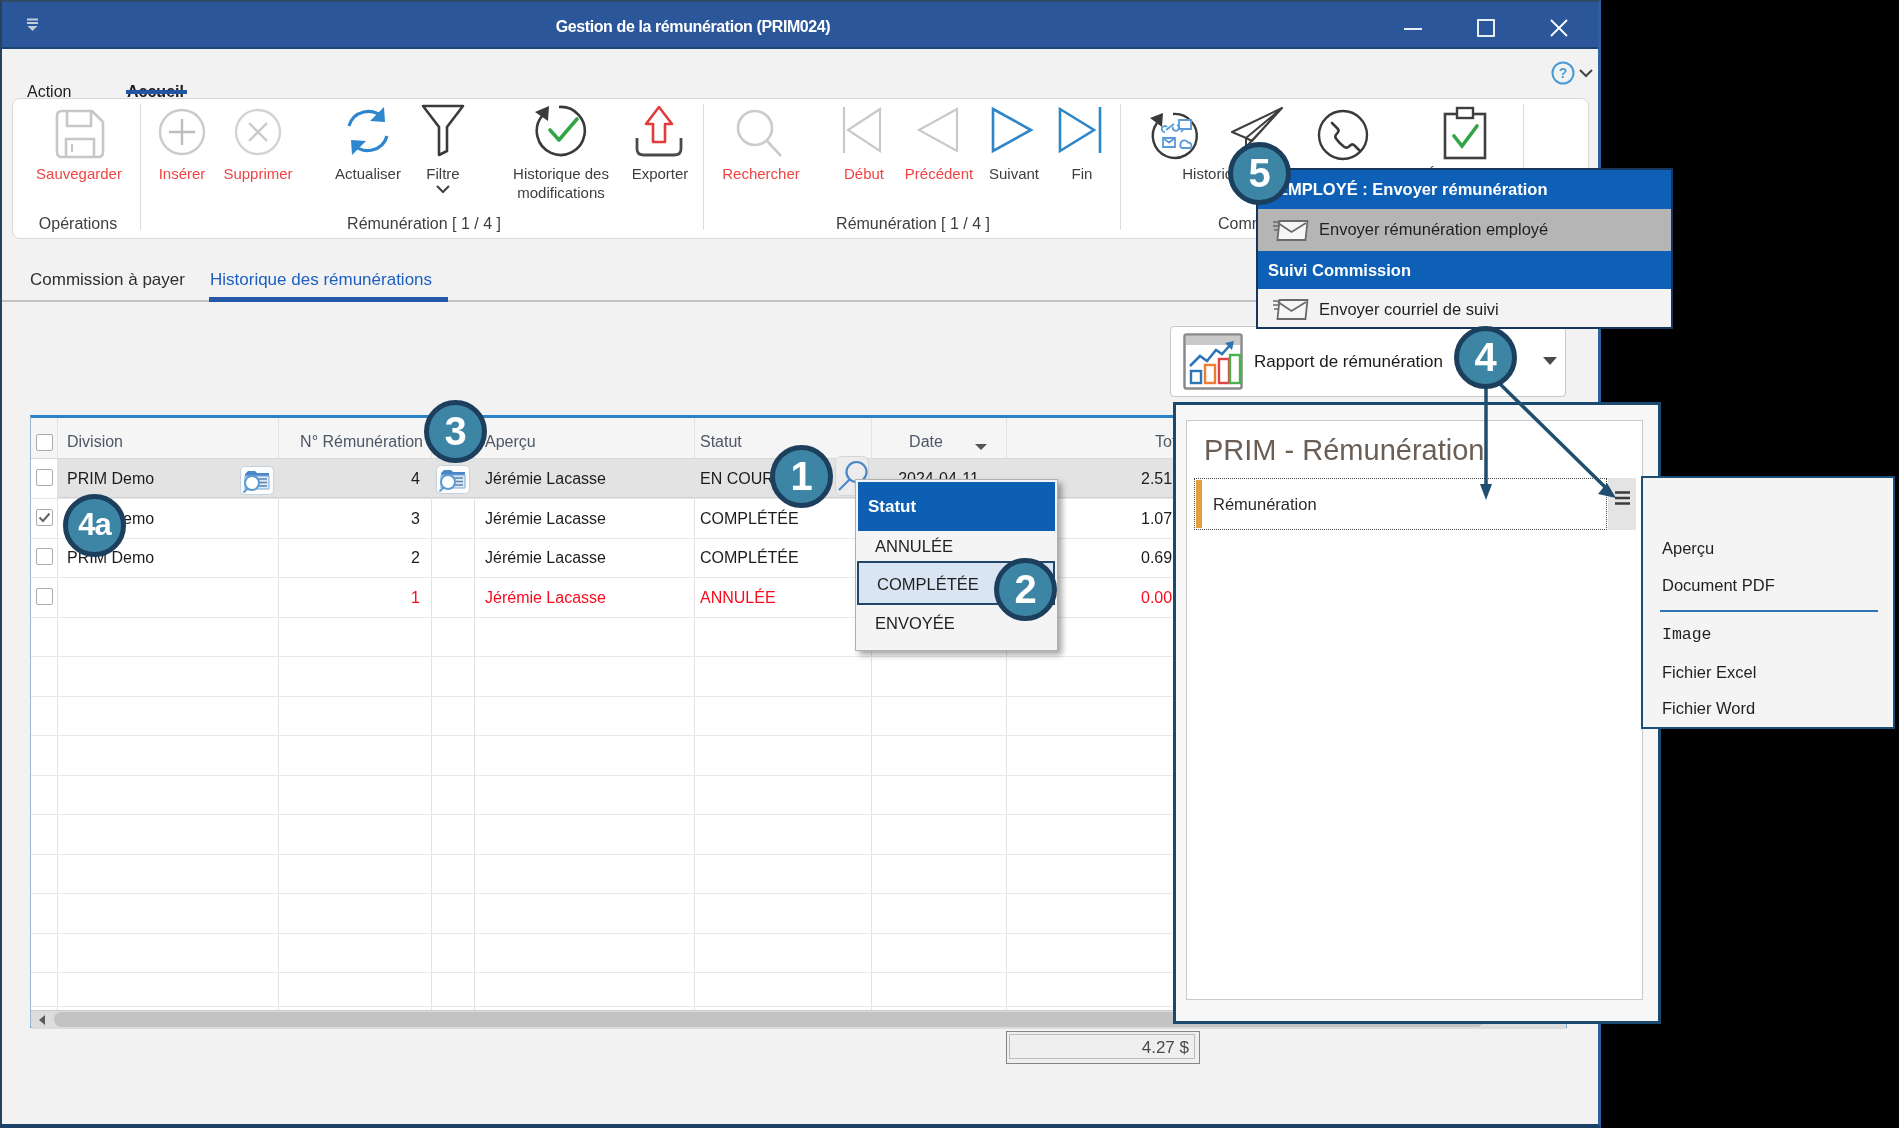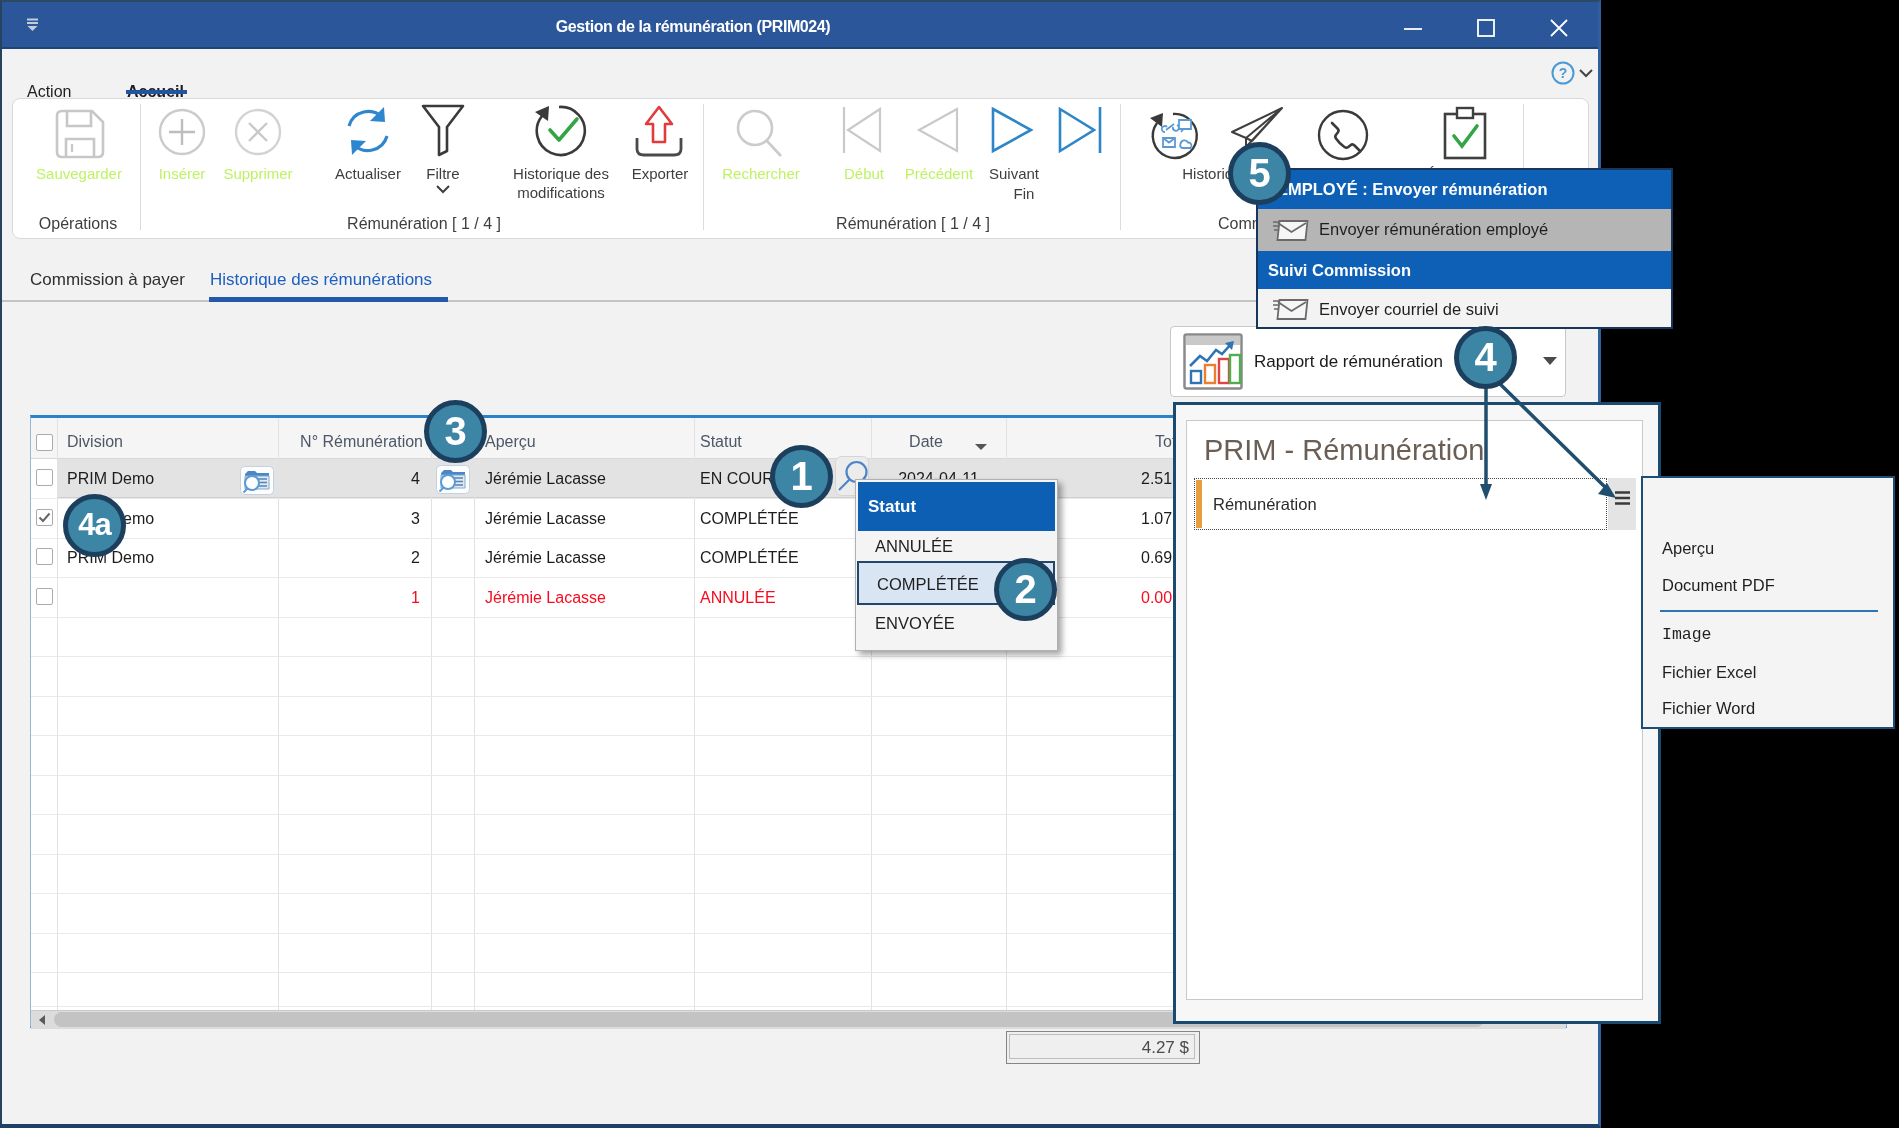--- a/index.html
+++ b/index.html
@@ -6,21 +6,21 @@
   html,body { width:1899px; height:1128px; background:#000; font-family:"Liberation Sans", sans-serif; overflow:hidden; }
   .abs { position:absolute; }
   #canvas { position:relative; width:1899px; height:832px; background:#000; }
   #win { position:absolute; left:0; top:0; width:1601px; height:1128px; background:#f2f2f2; border-left:2px solid #25425e; border-top:2px solid #2c4a63; border-right:3px solid #2f5f9f; border-bottom:4px solid #1d4166; }
   #titlebar { position:absolute; left:2px; top:2px; width:1596px; height:47px; background:#2b579a; border-bottom:2px solid #1d4573; }
   #title { position:absolute; left:0; top:18px; width:1386px; text-align:center; color:#fff; font-size:16px; font-weight:bold; letter-spacing:-0.4px; }
   .tablbl { position:absolute; top:67px; font-size:16px; color:#1f1f1f;margin-top:16px; }
   #ribbon { position:absolute; left:12px; top:98px; width:1577px; height:141px; background:#fff; border:1px solid #d9d9d9; border-radius:8px; }
   .rsep { position:absolute; top:6px; width:1px; height:126px; background:#dcdcdc; }
   .rlbl { position:absolute; top:165px; font-size:15px; color:#3e3e3e; text-align:center; white-space:nowrap; transform:translateX(-50%); }
-  .rlbl.gray { color:#bef264; }
+  .rlbl.gray { color:#ef4444; }
   .glbl { position:absolute; top:215px; font-size:16px; color:#3e3e3e; text-align:left; white-space:nowrap; transform:translateX(-50%); }
   .t2 { position:absolute; top:270px; font-size:17px; white-space:nowrap; }
   #gridwrap { position:absolute; left:30px; top:415px; width:1537px; height:613px; background:#fff; border-top:3px solid #2b82c6; border-bottom:2px solid #2b82c6; border-left:1px solid #9ab7cf; border-right:1px solid #9ab7cf; }
   .vline { position:absolute; top:0; width:1px; height:592px; background:#e2e2e2; }
   .hline { position:absolute; left:0; width:1535px; height:1px; background:#e9e9e9; }
   .hdrtxt { position:absolute; top:15px; font-size:16px; color:#4d5766; white-space:nowrap; }
   .cell { position:absolute; font-size:16px; color:#1c1c1c; white-space:nowrap; }
   .red { color:#fa0a1e; }
   .cb { position:absolute; width:17px; height:17px; background:#fff; border:1px solid #ababab; border-radius:2px; }
   .badge { position:absolute; border-radius:50%; background:#3d85a5; border:5px solid #1c3f5d; color:#fff; font-weight:bold; text-align:center; z-index:60; }
@@ -126,21 +126,21 @@
   <svg class="abs" style="left:435px;top:184px;" width="16" height="10" viewBox="0 0 16 10">
       <path d="M2 2 L8 8 L14 2" fill="none" stroke="#3e3e3e" stroke-width="2"></path>
     </svg>
   <div class="rlbl" style="left:561px;">Historique des</div>
   <div class="rlbl" style="left:561px;top:184px;">modifications</div>
   <div class="rlbl" style="left:660px;">Exporter</div>
   <div class="rlbl gray" style="left:761px;">Rechercher</div>
   <div class="rlbl gray" style="left:864px;">Début</div>
   <div class="rlbl gray" style="left:939px;">Précédent</div>
   <div class="rlbl" style="left:1014px;">Suivant</div>
-  <div class="rlbl" style="left:1024px;margin-top:20px;">Fin</div>
+  <div class="rlbl" style="left:1082px;">Fin</div>
   <div class="rlbl" style="left:1216px;">Historique</div>
   <div class="rlbl" style="left:1257px;">Infolettre</div>
   <div class="rlbl" style="left:1343px;">Téléphoner</div>
   <div class="rlbl" style="left:1464px;">Échéancier</div>
   <div class="glbl" style="left:78px;">Opérations</div>
   <div class="glbl" style="left:424px;">Rémunération [ 1 / 4 ]</div>
   <div class="glbl" style="left:913px;">Rémunération [ 1 / 4 ]</div>
   <div class="glbl" style="left:1218px;transform:none;">Communication</div>
 
   <svg class="abs" style="left:26px;top:18px;" width="13" height="15" viewBox="0 0 13 15">

